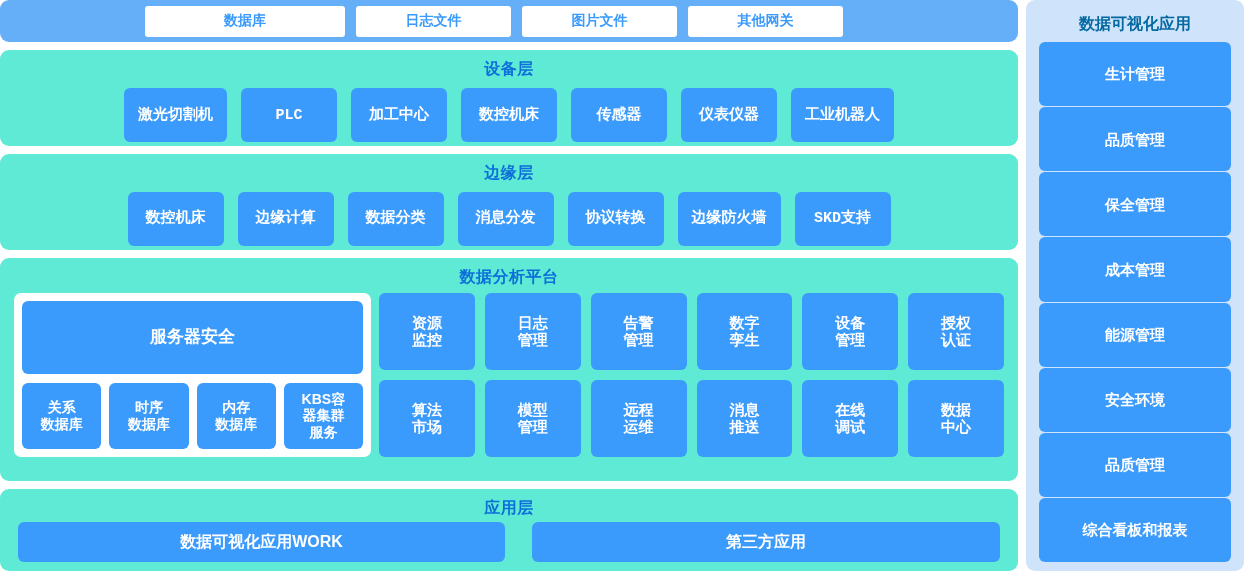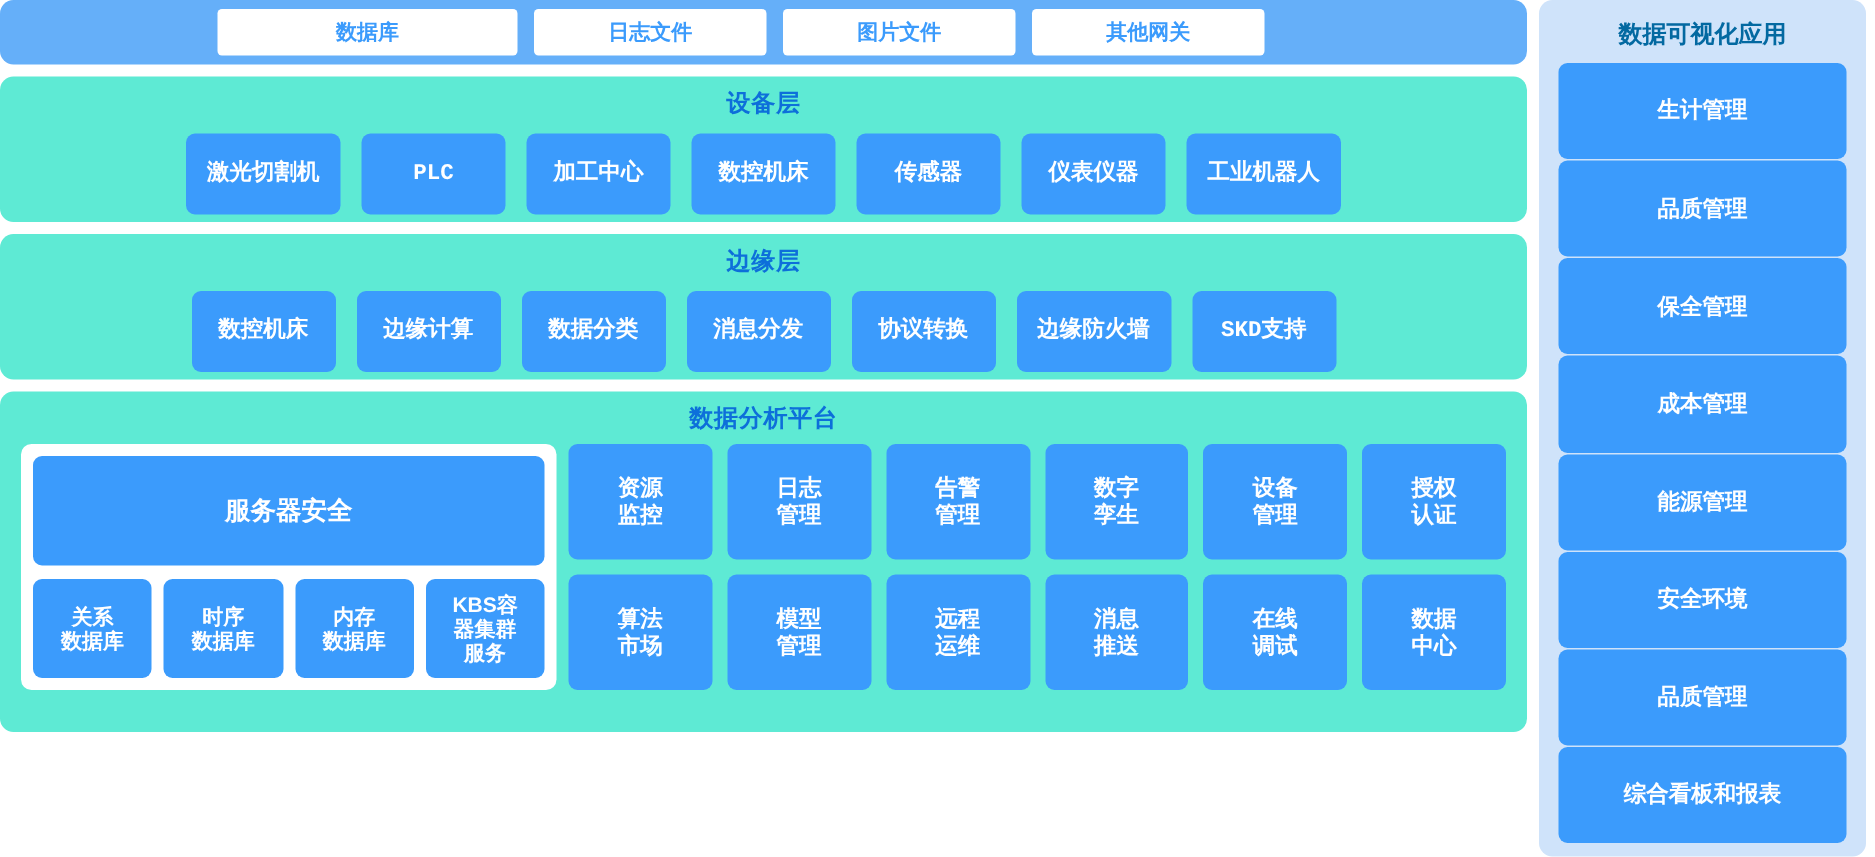--- a/index.html
+++ b/index.html
@@ -267,20 +267,27 @@
           <div class="chip">模型<br>管理</div>
           <div class="chip">远程<br>运维</div>
           <div class="chip">消息<br>推送</div>
           <div class="chip">在线<br>调试</div>
           <div class="chip">数据<br>中心</div>
         </div>
 
       </div>
     </div>
 
+    <div class="panel app-panel">
+      <div class="panel-title">应用层</div>
+      <div class="app-row">
+        <div class="chip a1">数据可视化应用WORK</div>
+        <div class="chip a2">第三方应用</div>
+      </div>
+    </div>
 
   </div>
 
   <div class="sidebar">
     <div class="sidebar-title">数据可视化应用</div>
     <div class="sidebar-list">
       <div class="chip">生计管理</div>
       <div class="chip">品质管理</div>
       <div class="chip">保全管理</div>
       <div class="chip">成本管理</div>

